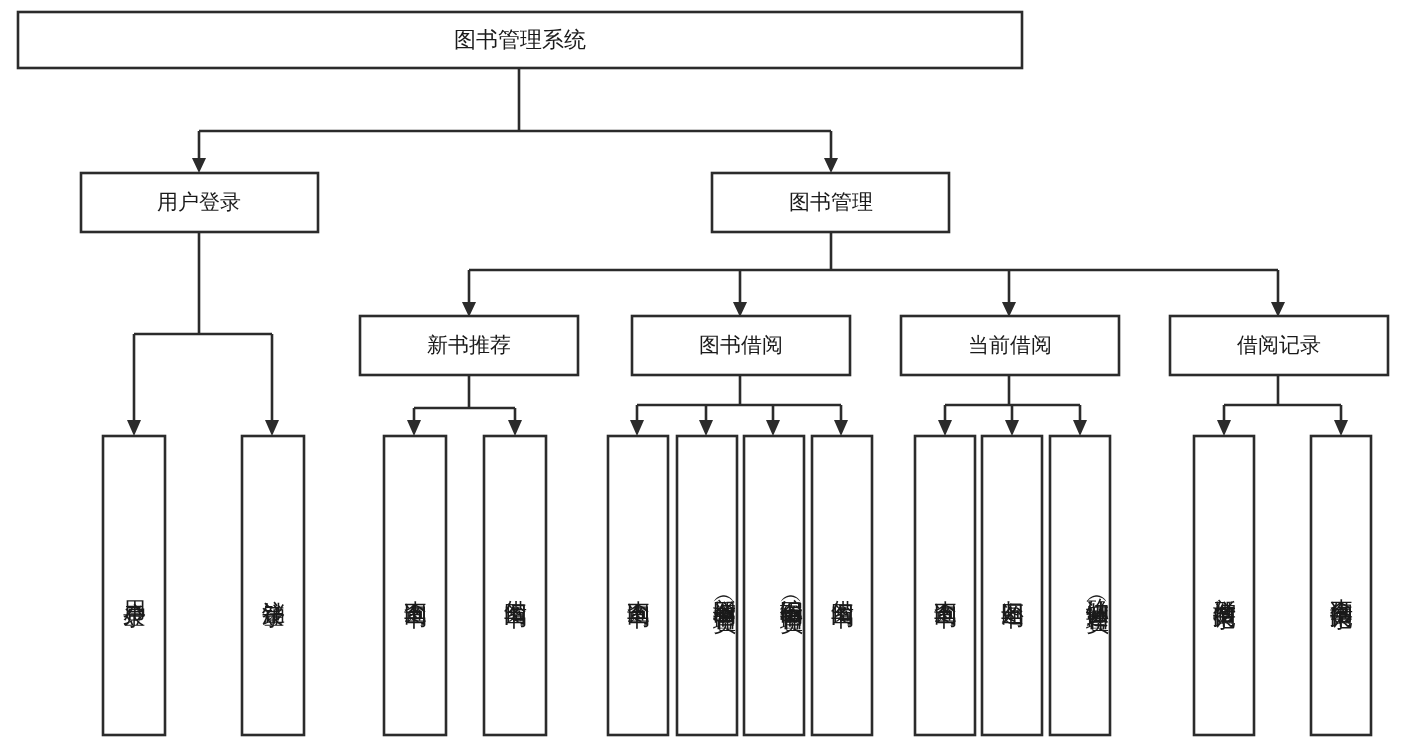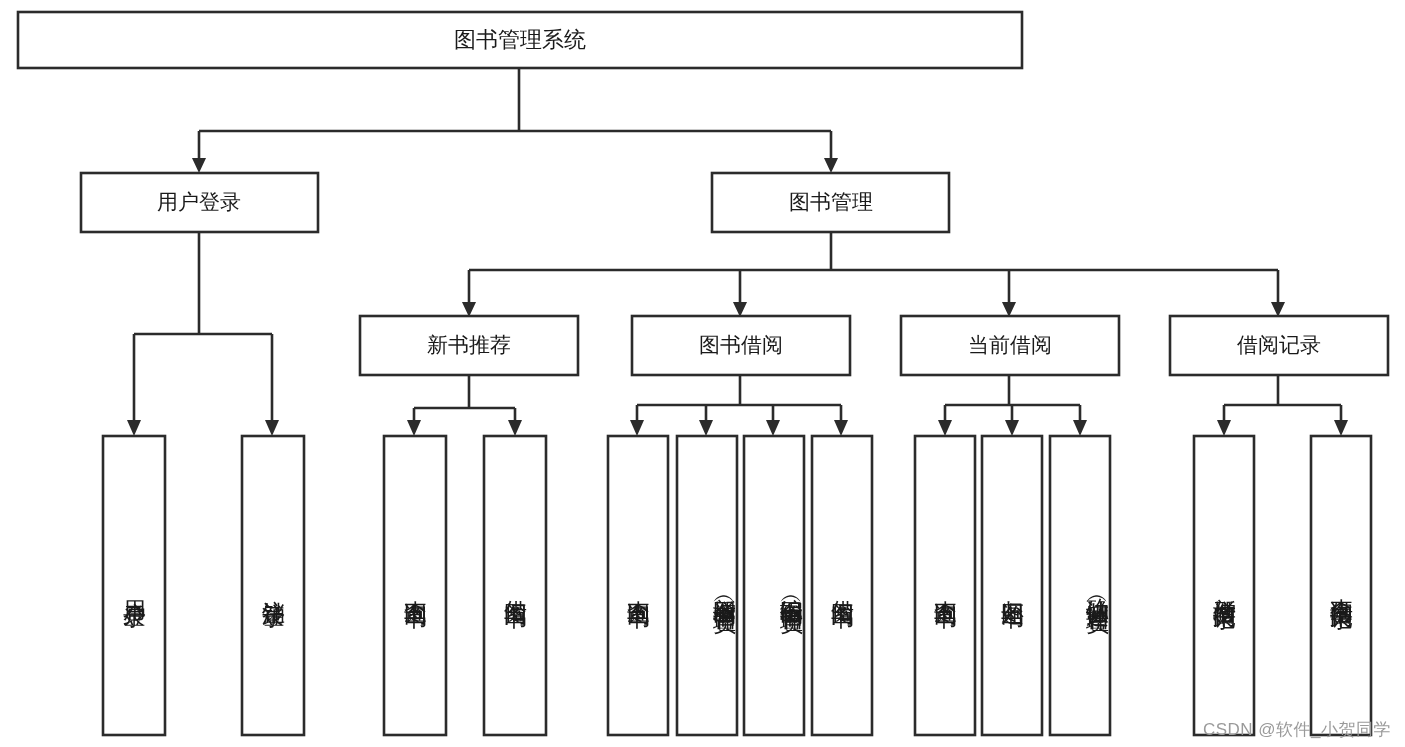--- a/index.html
+++ b/index.html
@@ -202,15 +202,14 @@
   <div class="vlabel" style="left:744px; top:436px; width:60px; height:299px; align-items:flex-start; padding-top:6px; box-sizing:border-box;">编辑图书（管理员）</div>
   <div class="vlabel" style="left:812px; top:436px; width:60px; height:299px;">借阅图书</div>
 
   <div class="vlabel" style="left:915px; top:436px; width:60px; height:299px;">查询图书</div>
   <div class="vlabel" style="left:982px; top:436px; width:60px; height:299px;">归还图书</div>
   <div class="vlabel" style="left:1050px; top:436px; width:60px; height:299px; align-items:flex-start; padding-top:6px; box-sizing:border-box;">确认归还（管理员）</div>
 
   <div class="vlabel" style="left:1194px; top:436px; width:60px; height:299px;">新增借阅记录</div>
   <div class="vlabel" style="left:1311px; top:436px; width:60px; height:299px;">查询借阅记录</div>
 
-  <div class="watermark">CSDN @软件_小贺同学</div>
 
 </div>
 
 </body></html>

